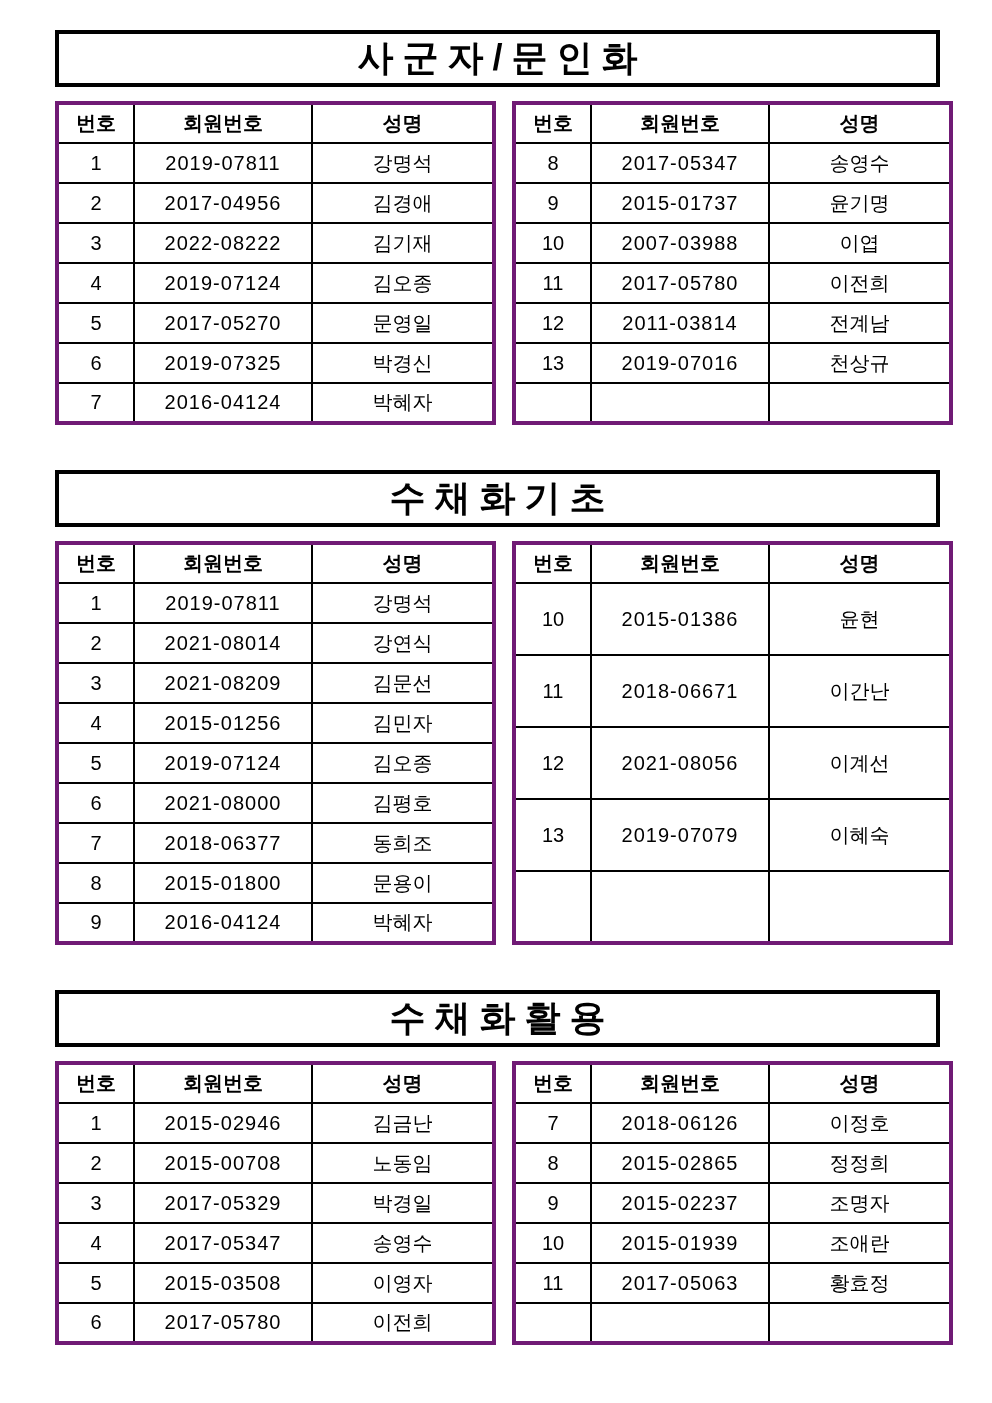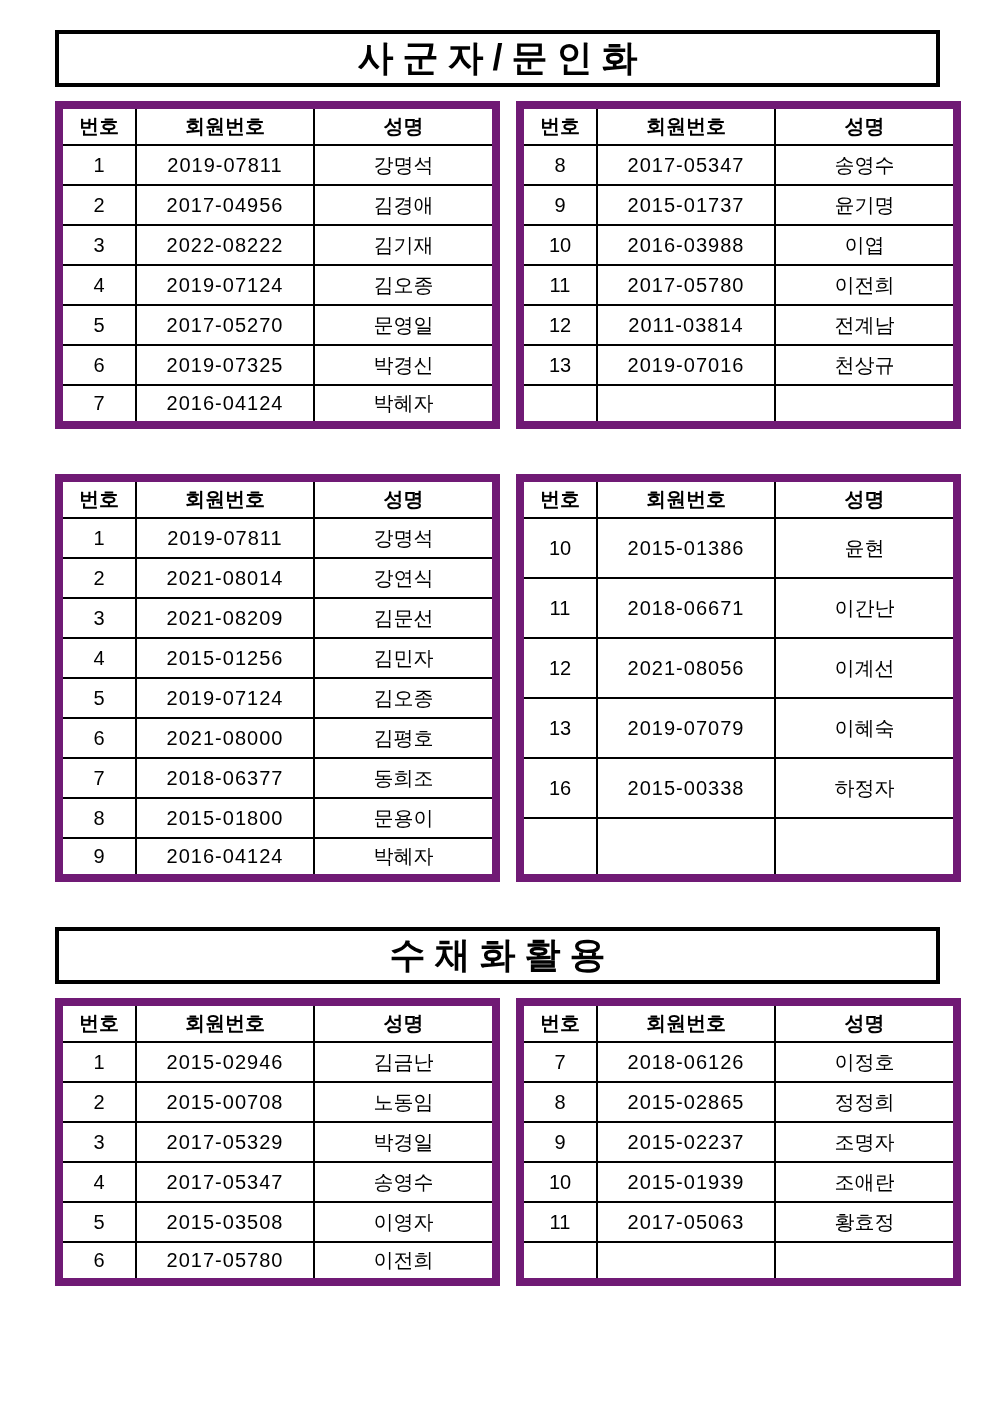--- a/index.html
+++ b/index.html
@@ -30,21 +30,21 @@
     margin-bottom: 14px;
   }
   .tables {
     display: flex;
     gap: 16px;
   }
   table.roster {
     border-collapse: collapse;
     table-layout: fixed;
     width: 437px;
-    border: 8px solid #701a75;
+    border: 4px solid #701a75;
   }
   table.roster th, table.roster td {
     border: 2px solid #000000;
     height: 40px;
     text-align: center;
     vertical-align: middle;
     font-size: 20px;
     overflow: hidden;
     white-space: nowrap;
   }
@@ -135,21 +135,21 @@
               <td class="cell-member">2017-05347</td>
               <td>송영수</td>
             </tr>
             <tr>
               <td>9</td>
               <td class="cell-member">2015-01737</td>
               <td>윤기명</td>
             </tr>
             <tr>
               <td>10</td>
-              <td class="cell-member">2016-03988</td>
+              <td class="cell-member">2007-03988</td>
               <td>이엽</td>
             </tr>
             <tr>
               <td>11</td>
               <td class="cell-member">2017-05780</td>
               <td>이전희</td>
             </tr>
             <tr>
               <td>12</td>
               <td class="cell-member">2011-03814</td>
@@ -164,20 +164,23 @@
               <td></td>
               <td class="cell-member"></td>
               <td></td>
             </tr>
           </tbody>
       </table>
     </div>
   </div>
 
   <div class="section">
+    <div class="title-box">
+      <span>수채화기초</span>
+    </div>
     <div class="tables">
       <table class="roster">
         <colgroup>
             <col class="c-no">
             <col class="c-member">
             <col class="c-name">
           </colgroup>
         <thead>
           <tr>
             <th>번호</th>
@@ -261,25 +264,20 @@
               <td>12</td>
               <td class="cell-member">2021-08056</td>
               <td>이계선</td>
             </tr>
             <tr>
               <td>13</td>
               <td class="cell-member">2019-07079</td>
               <td>이혜숙</td>
             </tr>
             <tr>
-              <td>16</td>
-              <td class="cell-member">2015-00338</td>
-              <td>하정자</td>
-            </tr>
-            <tr>
               <td></td>
               <td class="cell-member"></td>
               <td></td>
             </tr>
           </tbody>
       </table>
     </div>
   </div>
 
   <div class="section">

